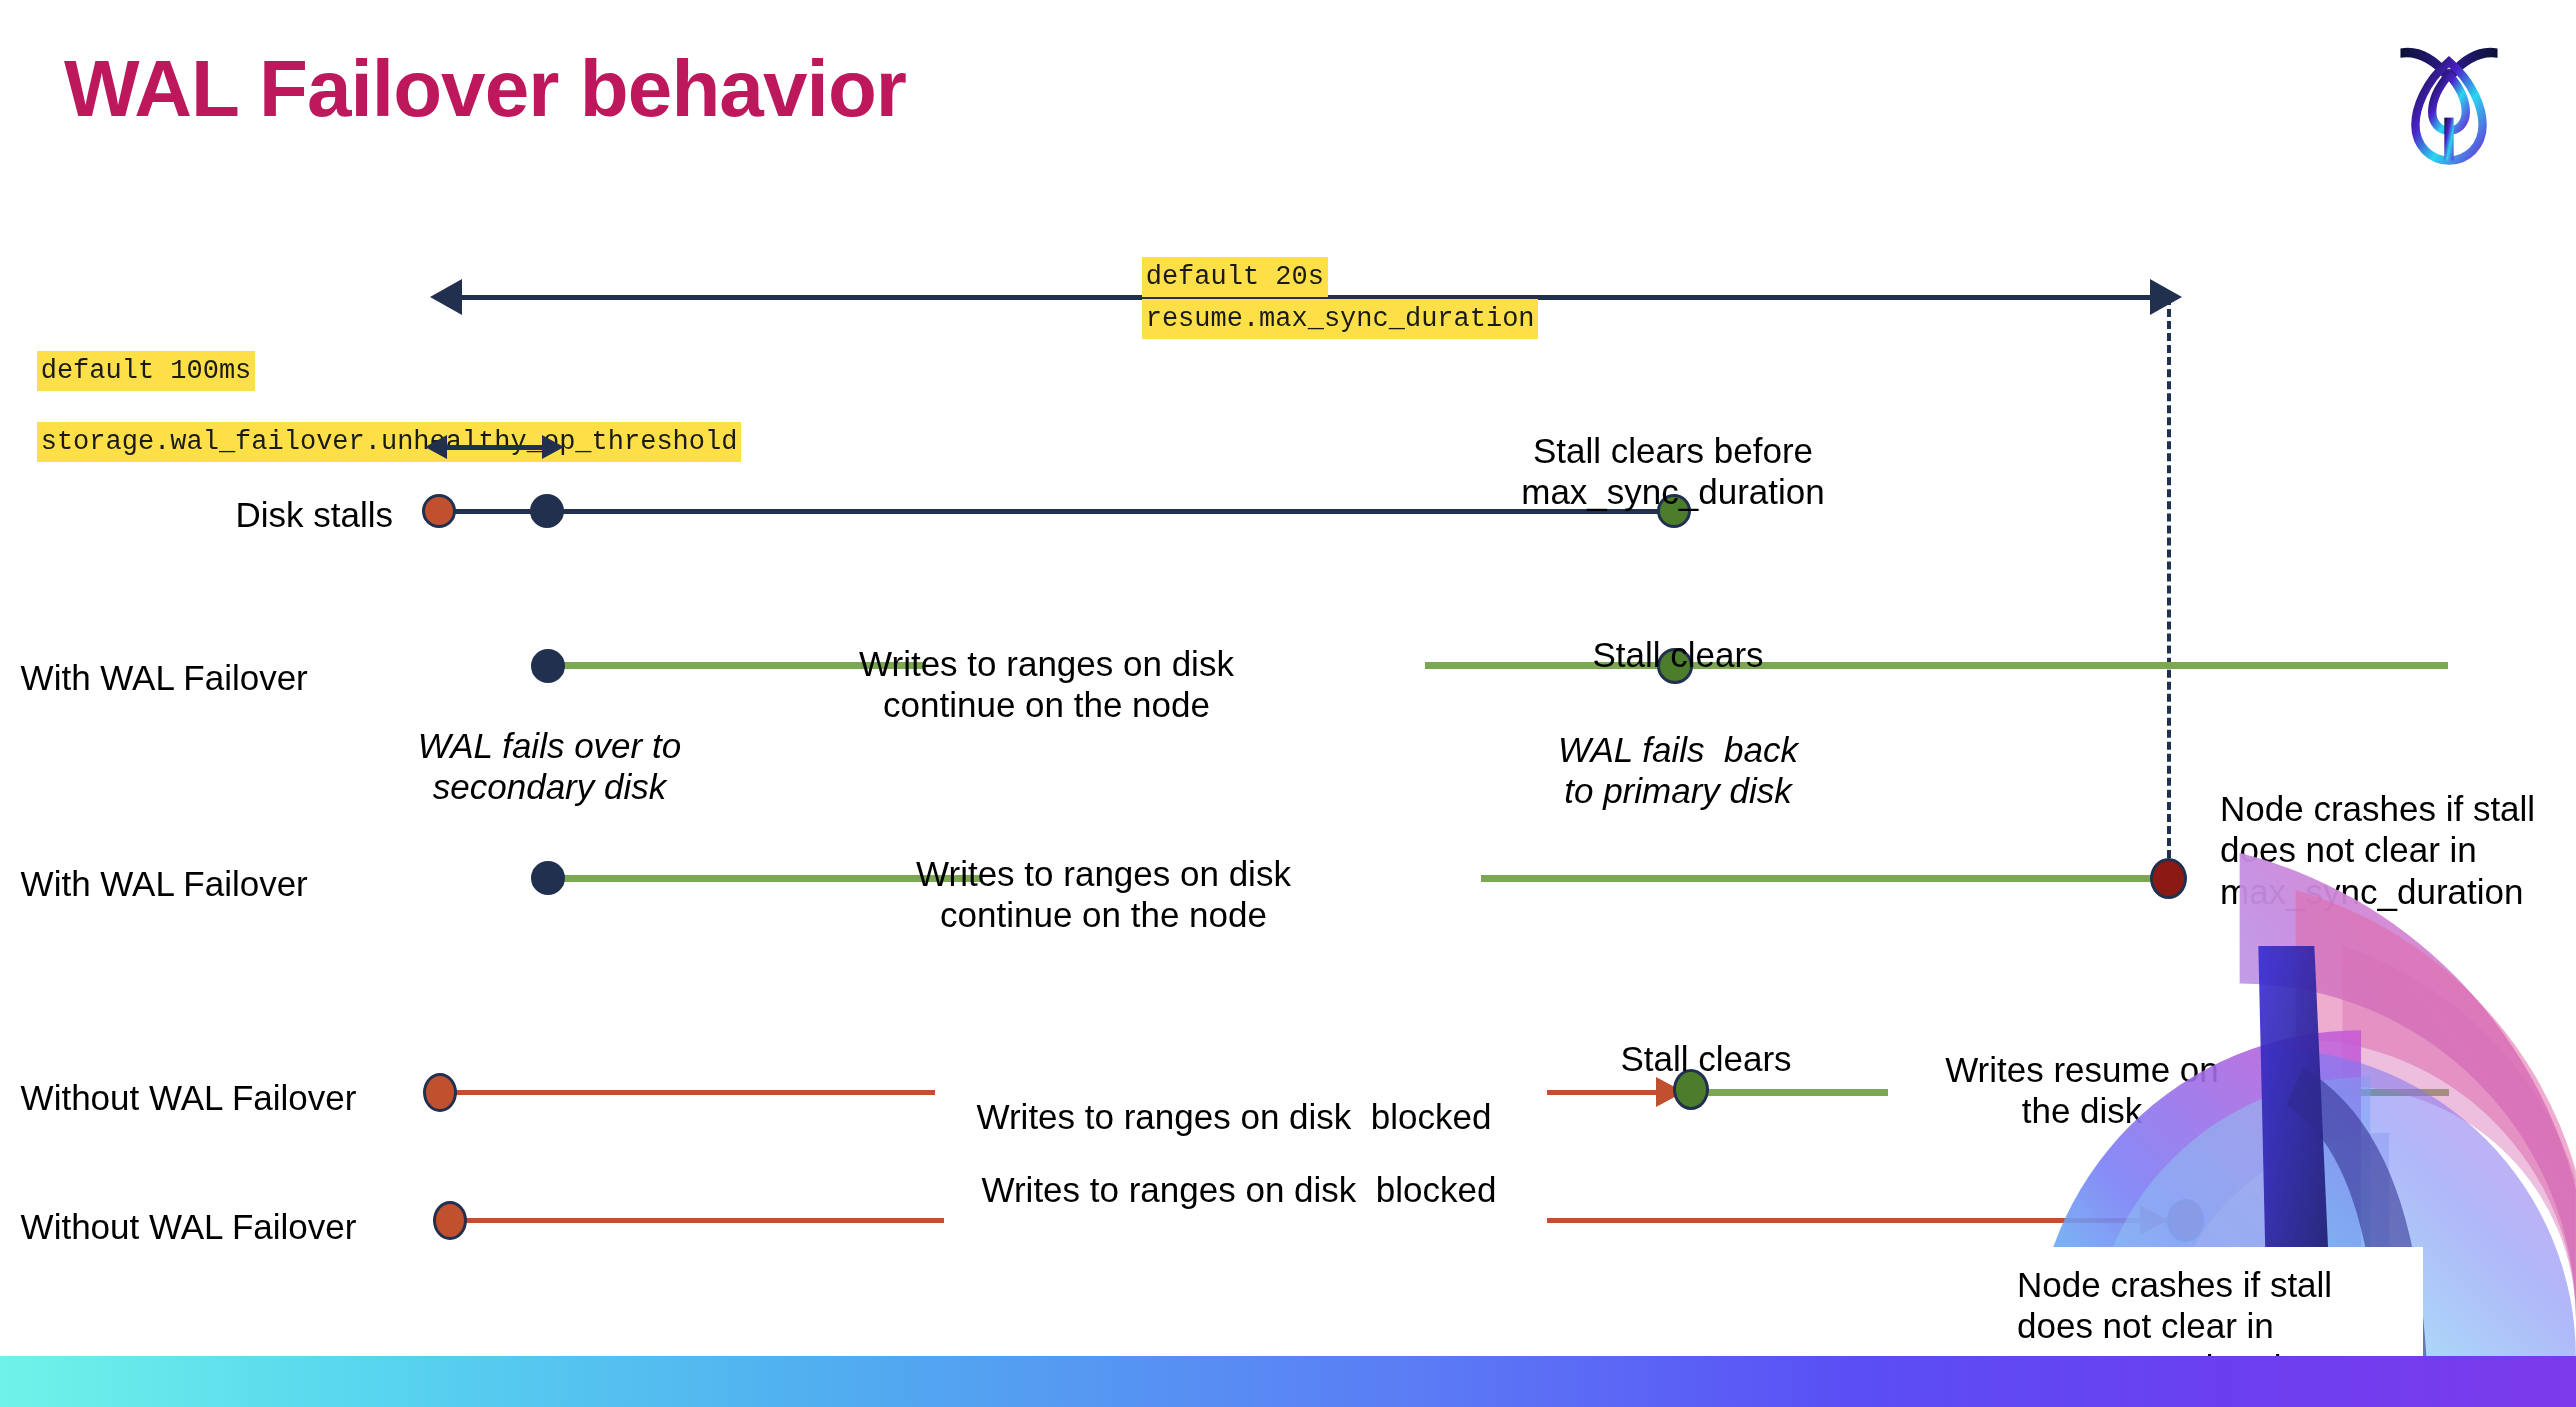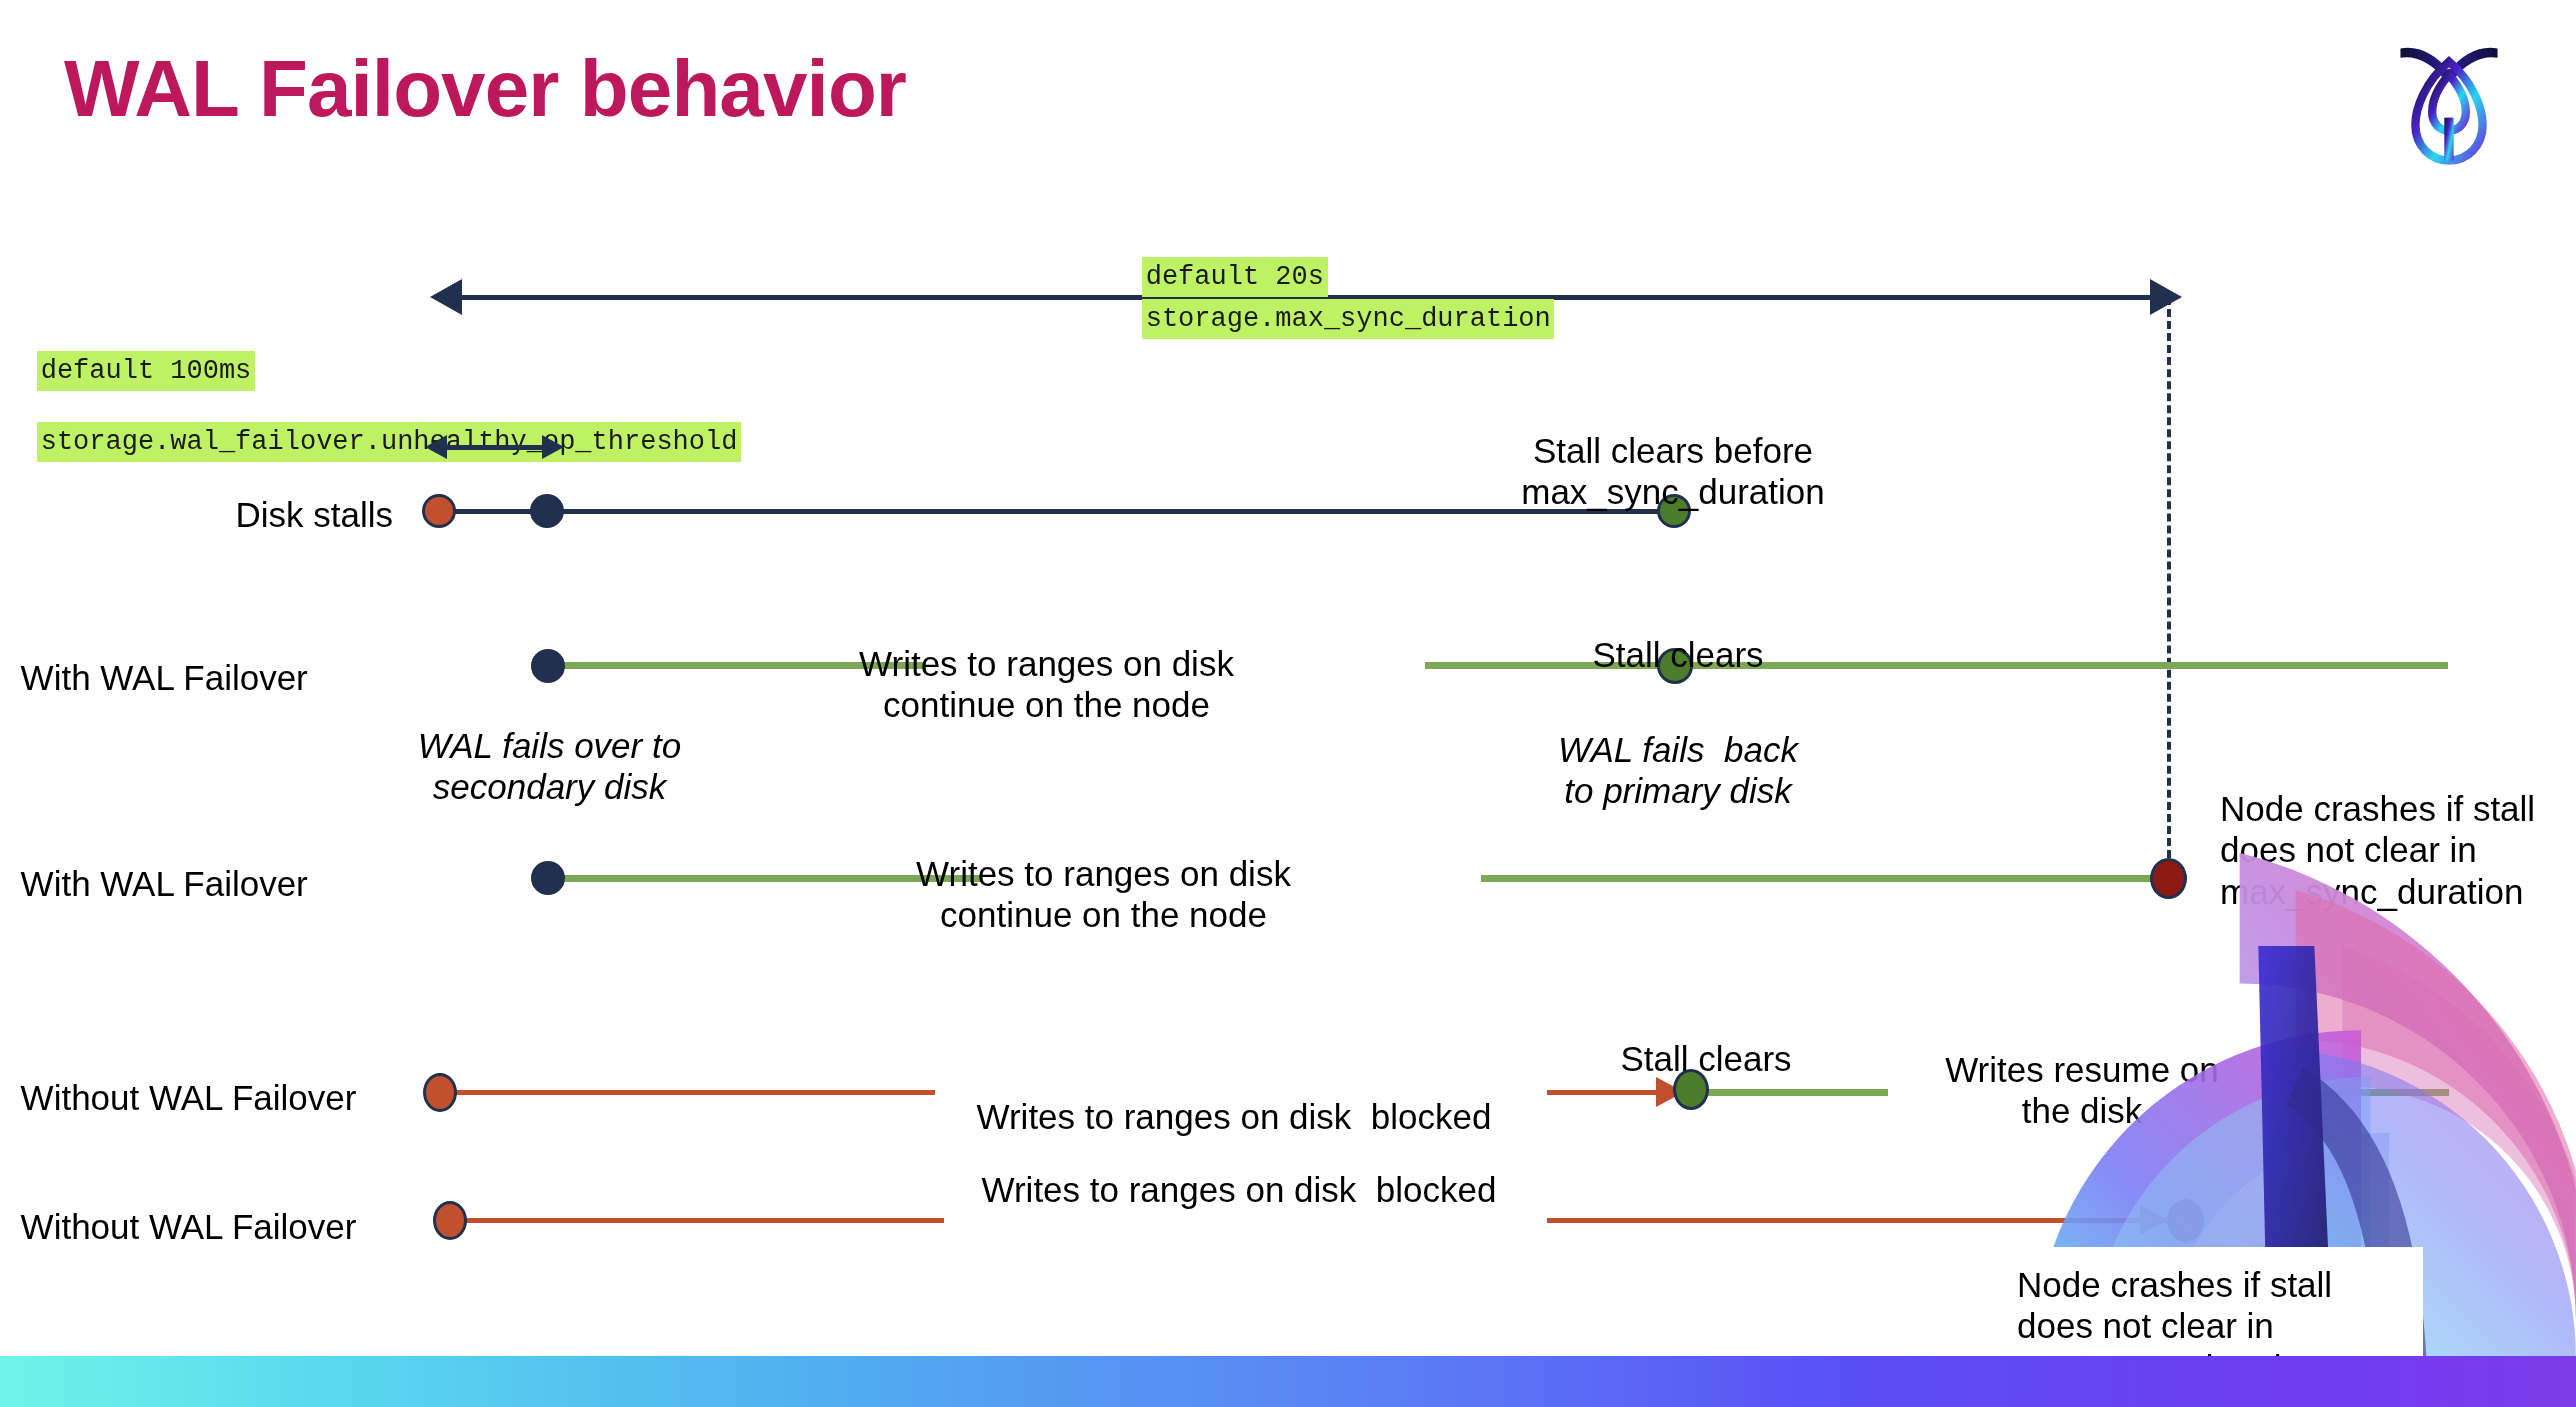--- a/index.html
+++ b/index.html
@@ -20,21 +20,21 @@
     white-space:nowrap;
   }
 
   
   .logo{position:absolute;left:2393px;top:28px;width:112px;height:140px;}
 
   
   .code{
     position:absolute;
     font-family:"Liberation Mono", monospace;
-    font-size:27px;color:#1a1a1a;background:#bef264;
+    font-size:27px;color:#1a1a1a;background:#fde047;
     padding:1.9px 3.7px;white-space:nowrap;line-height:1.35;
   }
 
   
   .lbl{
     position:absolute;color:#000;font-size:35px;line-height:1.18;
     white-space:pre;
   }
   .lbl.c{text-align:center;margin-top:26px;}
   .lbl.r{text-align:right;}
@@ -102,21 +102,21 @@
       <path d="M60 50 C74 66 78 80 78 90 C78 102 70 110 60 110 C50 110 42 102 42 90 C42 80 46 66 60 50 Z" fill="none" stroke="url(#lg1)" stroke-width="9"></path>
       <rect x="55" y="96" width="10" height="46" fill="url(#lg1)"></rect>
     </svg>
   </div>
 
   <div class="arrow-l" style="left:430px;top:279px;"></div>
   <div class="hline" style="left:460px;top:295px;width:1692px;"></div>
   <div class="arrow-r" style="left:2150px;top:279px;"></div>
 
   <div class="code" style="left:1142px;top:257px;">default 20s</div>
-  <div class="code" style="left:1142px;top:299px;">storage.max_sync_duration</div>
+  <div class="code" style="left:1142px;top:299px;">resume.max_sync_duration</div>
 
   <div class="dash" style="left:2167px;top:297px;height:585px;"></div>
 
   <div class="code" style="left:37px;top:351px;">default 100ms</div>
   <div class="code" style="left:37px;top:384px;margin-top:38px;">storage.wal_failover.unhealthy_op_threshold</div>
 
   <div class="arrow-sm-l" style="left:425px;top:435px;"></div>
   <div class="hline" style="left:444px;top:445px;width:112px;"></div>
   <div class="arrow-sm-r" style="left:542px;top:435px;"></div>
 

